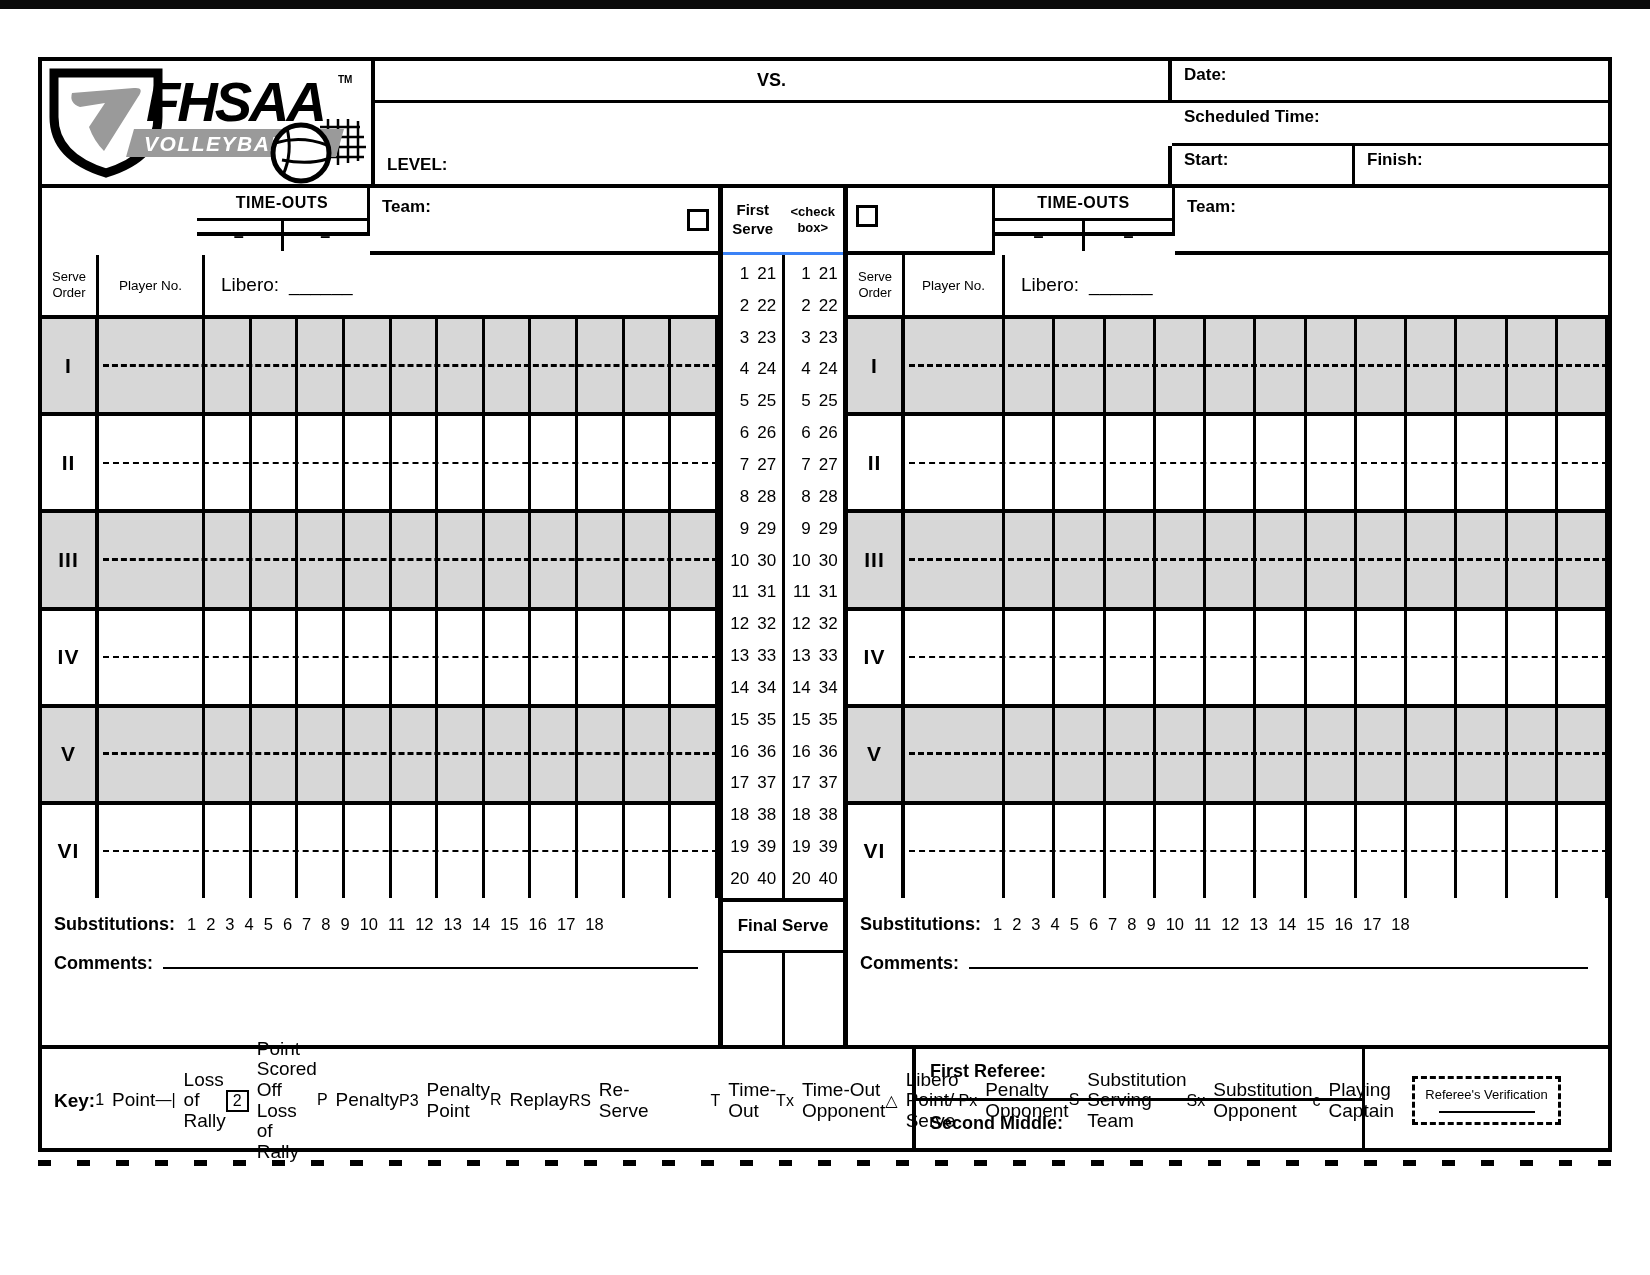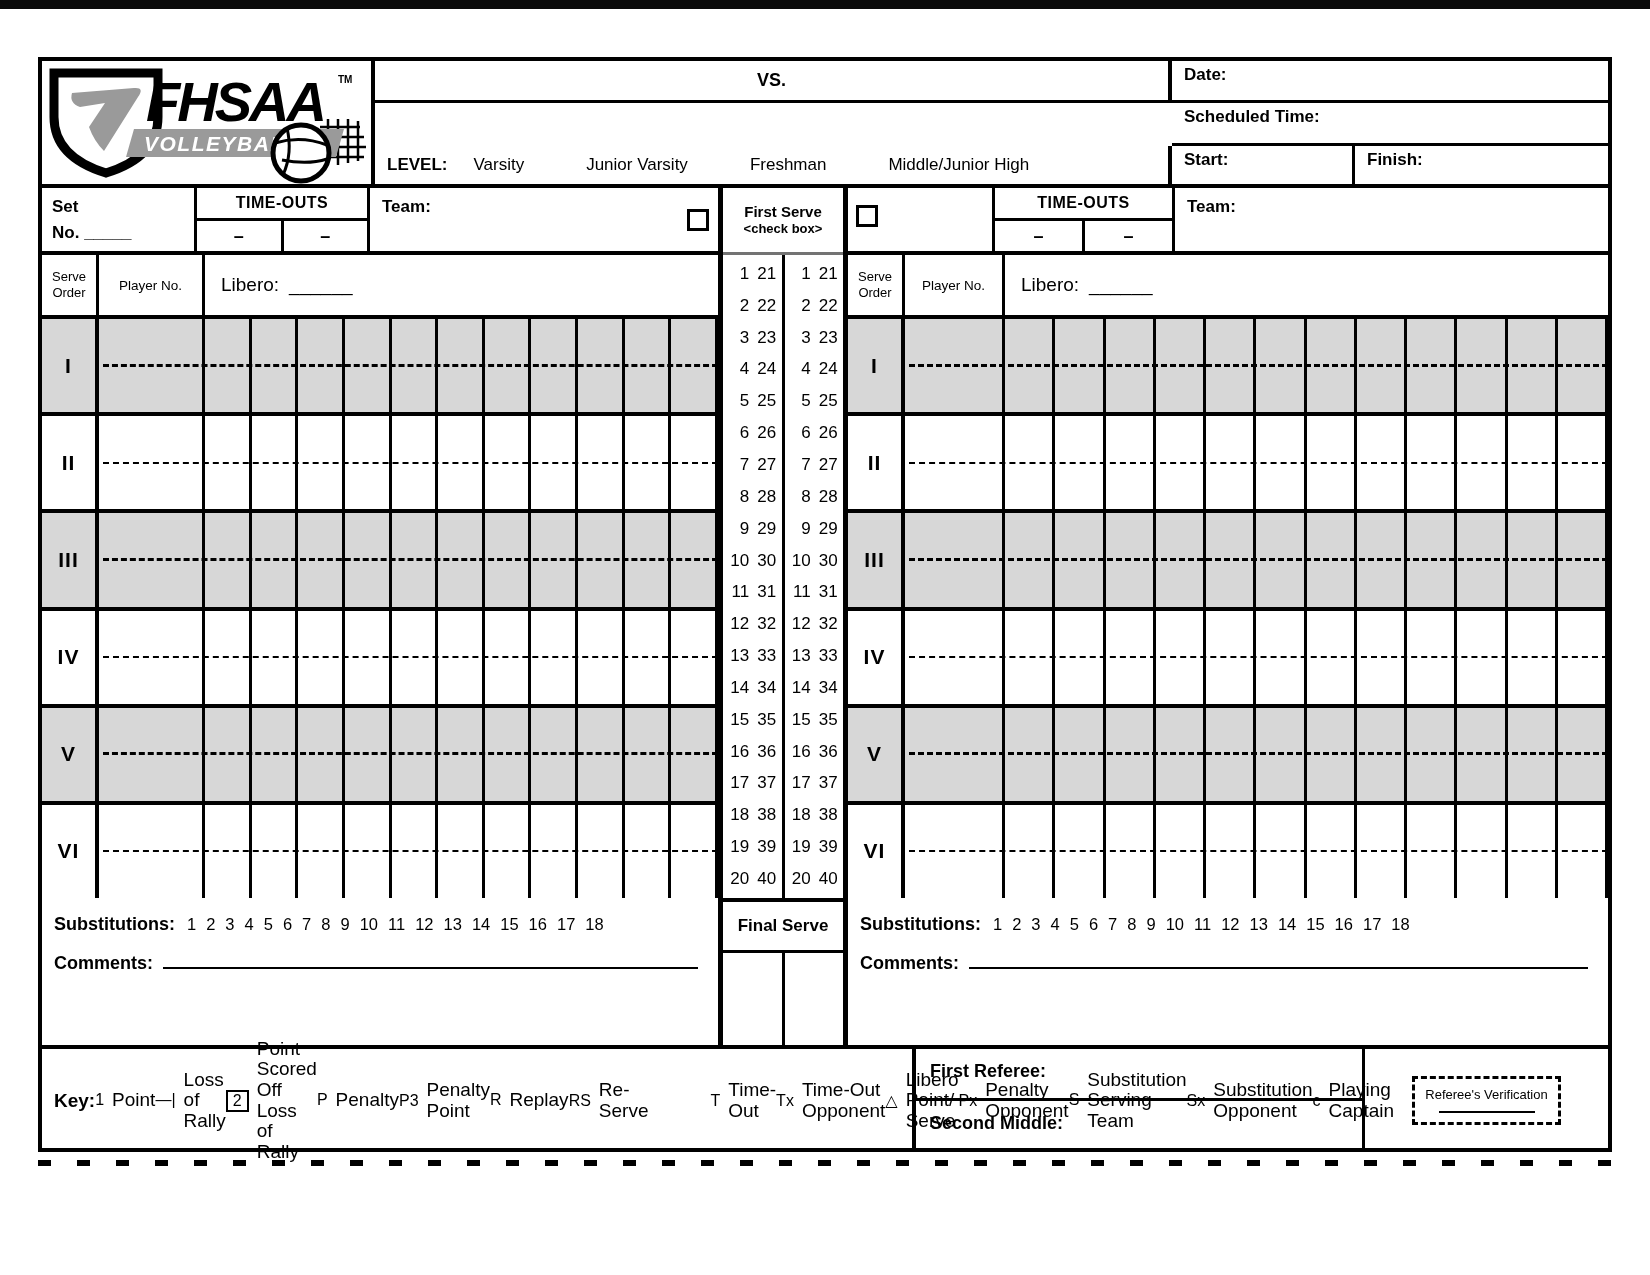--- a/index.html
+++ b/index.html
@@ -28,21 +28,21 @@
   .lvl-opt:first-of-type{margin-left:26px}
 
   
   .panel-left{left:0;top:127px;width:676px;height:857px}
   .panel-center{left:676px;top:127px;width:130px;height:857px;border-left:5px solid #000;border-right:5px solid #000}
   .panel-right{left:806px;top:127px;width:760px;height:857px}
 
   
   .lt-set{left:0;top:0;width:155px;height:67px;border-right:3px solid #000;border-bottom:4px solid #000;
         padding:6px 10px;font-weight:bold;font-size:17px;line-height:1.55}
-  .to-box{top:0;height:67px;border-right:3px solid #000;border-bottom:4px solid #000}
+  .to-box{top:0;height:48px;border-right:3px solid #000;border-bottom:4px solid #000}
   .lt-to{left:155px;width:173px}
   .rt-to{left:147px;width:180px}
   .to-title{height:33px;border-bottom:3px solid #000;display:flex;align-items:center;justify-content:center;
         font-weight:bold;font-size:16px;letter-spacing:.5px}
   .to-cells{display:flex;height:30px}
   .to-dash{flex:1;display:flex;align-items:center;justify-content:center;font-weight:bold;font-size:18px}
   .to-dash + .to-dash{border-left:3px solid #000}
   .team-cell{top:0;height:67px;border-bottom:4px solid #000;padding:9px 12px;font-weight:bold;font-size:17px}
   .lt-team{left:328px;width:348px}
   .rt-team{left:327px;width:433px}
@@ -81,21 +81,21 @@
   .subs-left{left:0;width:676px}
   .subs-right{left:0;width:760px}
   .subs-line{display:flex;align-items:baseline}
   .subs-label{font-weight:bold;font-size:18px;margin-right:12px}
   .subs-nums{display:flex;gap:10px;font-size:16.5px}
   .comments-line{display:flex;align-items:baseline;margin-top:18px}
   .comments-label{font-weight:bold;font-size:18px;margin-right:10px}
   .comments-rule{flex:1;border-bottom:2px solid #000;height:14px;margin-right:8px}
 
   
-  .fs-hdr{height:67px;border-bottom:3px solid #737373;display:flex;flex-direction:column;align-items:center;
+  .fs-hdr{height:67px;border-bottom:3px solid #3b82f6;display:flex;align-items:center;
         justify-content:center;text-align:center;line-height:1.25}
   .fs-l1{font-weight:bold;font-size:15px}
   .fs-l2{font-weight:bold;font-size:13px}
   .score-wrap{height:643px;display:flex}
   .score-col{flex:1;display:flex;flex-direction:column;padding:3px 0}
   .score-col + .score-col{border-left:3px solid #000}
   .score-pair{flex:1;display:flex;align-items:center;justify-content:center;gap:6px;font-size:17px}
   .score-pair .n1,.score-pair .n2{width:21px;text-align:right}
   .final-label{height:52px;border-top:4px solid #000;display:flex;align-items:center;justify-content:center;
         font-weight:bold;font-size:17px}
@@ -167,35 +167,29 @@
       <span>VS.</span>
     </div>
     <div class="c h-date">
       <span class="lbl">Date:</span>
     </div>
     <div class="c h-sched">
       <span class="lbl">Scheduled Time:</span>
     </div>
     <div class="c h-level">
       <span style="font-weight:bold;font-size:17px">LEVEL:</span>
-      <span id="level-options"><span class="lvl-opt">Varsity</span><span class="lvl-opt">Junior Varsity</span><span class="lvl-opt">Freshman</span><span class="lvl-opt">Middle/Junior High</span></span>
     </div>
     <div class="c h-start">
       <span class="lbl">Start:</span>
     </div>
     <div class="c h-finish">
       <span class="lbl">Finish:</span>
     </div>
 
     <div class="c panel-left">
-      <div class="c lt-set">
-        <span>Set</span><br>
-        <span>No.</span>
-        <span>_____</span>
-      </div>
       <div class="c to-box lt-to">
         <div class="to-title">TIME-OUTS</div>
         <div class="to-cells">
           <div class="to-dash">–</div>
           <div class="to-dash">–</div>
         </div>
       </div>
       <div class="c team-cell lt-team">
         <span>Team:</span>
         <span class="chk in-team"></span>

